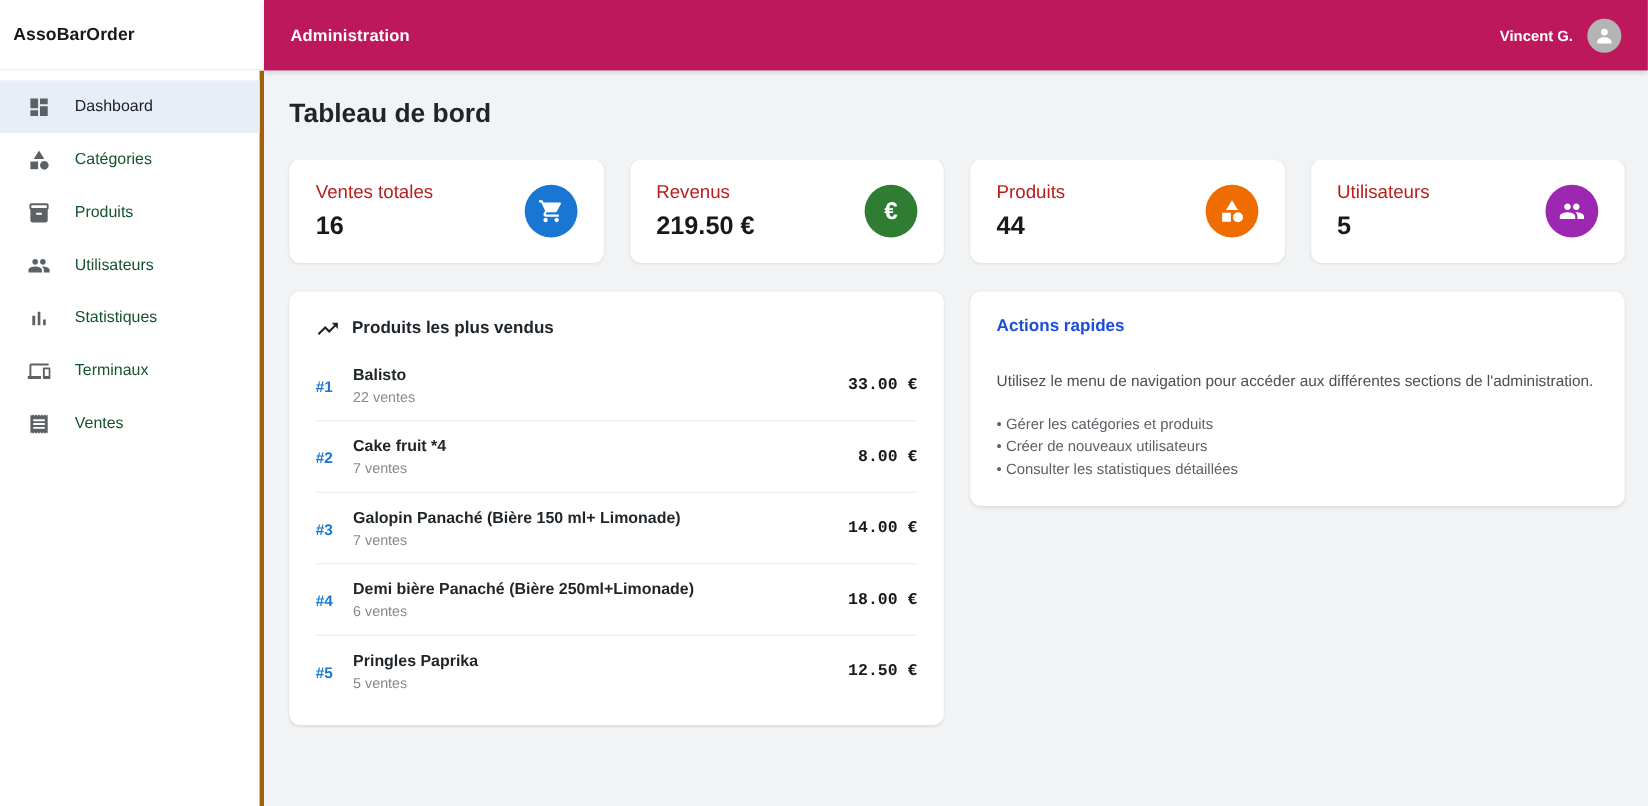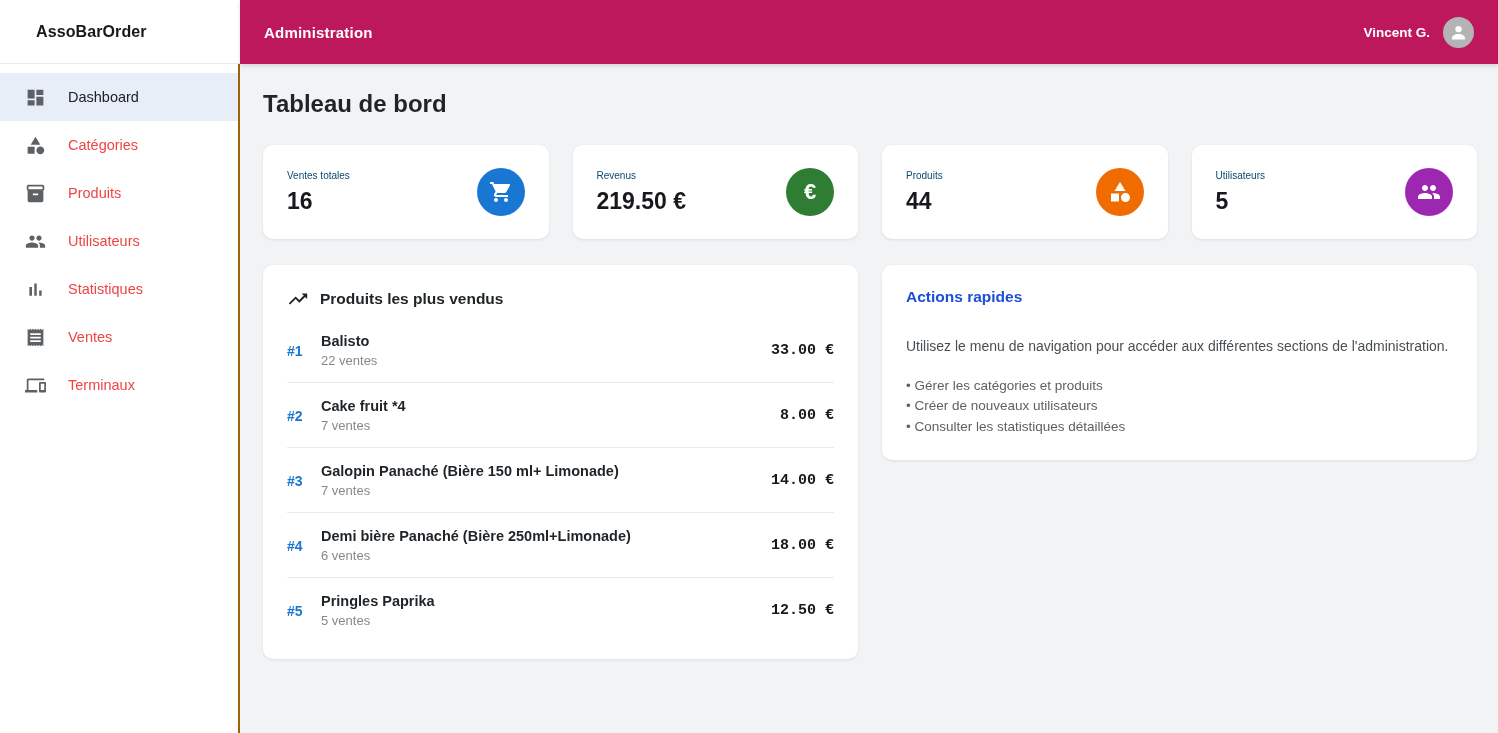--- a/index.html
+++ b/index.html
@@ -6,60 +6,60 @@
   html,body { width:1498px; height:733px; overflow:hidden; }
   body {
     font-family: "Liberation Sans", sans-serif;
     background: #f1f3f4;
     color: #1f2428;
   }
   
   .topbar { position:fixed; top:0; left:0; width:1498px; height:64px; display:flex; z-index:20; }
   .brand-area {
     width:240px; height:64px; background:#fff; display:flex; align-items:center;
-    padding-left:36px; border-bottom:1px solid #e8eaed;
+    padding-left:12px; border-bottom:1px solid #e8eaed;
   }
   .brand { font-size:16px; font-weight:700; color:#16181c; letter-spacing:.1px; }
   .appbar {
     flex:1; display:flex; align-items:center; justify-content:space-between;
     padding:0 24px 0 24px; box-shadow:0 2px 4px rgba(0,0,0,.12);
   }
   .appbar-title { color:#fff; font-size:15px; font-weight:700; letter-spacing:.2px; }
   .user-area { display:flex; align-items:center; gap:13px; cursor:pointer; }
   .user-name { color:#fff; font-size:13.5px; font-weight:600; }
   .avatar {
     width:31px; height:31px; border-radius:50%; background:#b4b4b4;
     display:flex; align-items:center; justify-content:center;
   }
   .avatar svg { width:21px; height:21px; fill:#fff; }
 
   
   .sidebar {
     position:fixed; top:64px; left:0; bottom:0; width:240px; background:#fff;
-    border-right:2px solid #a16207; padding-top:9px;
+    border-right:4px solid #a16207; padding-top:9px;
   }
   .nav-item {
     height:48px; display:flex; align-items:center; gap:22px; padding-left:24px;
-    font-size:14.5px; color:#ef4444; cursor:pointer;
+    font-size:14.5px; color:#14532d; cursor:pointer;
   }
   .nav-item.active { background:#e8eef7; color:#202124; }
   .nav-icon { width:22px; height:22px; display:flex; align-items:center; justify-content:center; }
   .nav-icon svg { width:21px; height:21px; fill:#5c6166; }
 
   
   .main { position:absolute; left:240px; top:64px; width:1258px; height:669px; padding:26px 21px 24px 23px; }
   .page-title { font-size:24px; font-weight:700; color:#1f2428; margin-bottom:27px; }
 
   .stats { display:grid; grid-template-columns:repeat(4,1fr); gap:24px; margin-bottom:26px; }
   .stat-card {
     background:#fff; border-radius:10px; height:94px; padding:16px 24px;
     display:flex; align-items:center; justify-content:space-between;
     box-shadow:0 1px 3px rgba(0,0,0,.09);
   }
-  .stat-label { font-size:10px; color:#0c4a6e; margin-bottom:7px; }
+  .stat-label { font-size:17px; color:#b91c1c; margin-bottom:7px; }
   .stat-value { font-size:23px; font-weight:700; color:#17191c; }
   .stat-icon {
     width:48px; height:48px; border-radius:50%;
     display:flex; align-items:center; justify-content:center; flex-shrink:0;
   }
   .stat-icon svg { width:24px; height:24px; fill:#fff; }
   .euro-glyph { color:#fff; font-size:22px; font-weight:700; line-height:1; }
 
   .content { display:grid; grid-template-columns:1fr 1fr; gap:24px; align-items:start; }
   .card {
@@ -142,32 +142,32 @@
     <span class="nav-icon">
         <svg viewBox="0 0 24 24">
           <path d="M5 9.2h3V19H5V9.2zM10.6 5h2.8v14h-2.8V5zm5.6 8H19v6h-2.8v-6z"></path>
         </svg>
       </span>
     <span>Statistiques</span>
   </div>
   <div class="nav-item">
     <span class="nav-icon">
         <svg viewBox="0 0 24 24">
+          <path d="M4 6h18V4H4c-1.1 0-2 .9-2 2v11H0v3h14v-3H4V6zm19 2h-6c-.55 0-1 .45-1 1v10c0 .55.45 1 1 1h6c.55 0 1-.45 1-1V9c0-.55-.45-1-1-1zm-1 9h-4v-7h4v7z"></path>
+        </svg>
+      </span>
+    <span>Terminaux</span>
+  </div>
+  <div class="nav-item">
+    <span class="nav-icon">
+        <svg viewBox="0 0 24 24">
           <path d="M18 17H6v-2h12v2zm0-4H6v-2h12v2zm0-4H6V7h12v2zM3 22l1.5-1.5L6 22l1.5-1.5L9 22l1.5-1.5L12 22l1.5-1.5L15 22l1.5-1.5L18 22l1.5-1.5L21 22V2l-1.5 1.5L18 2l-1.5 1.5L15 2l-1.5 1.5L12 2l-1.5 1.5L9 2 7.5 3.5 6 2 4.5 3.5 3 2v20z"></path>
         </svg>
       </span>
     <span>Ventes</span>
-  </div>
-  <div class="nav-item">
-    <span class="nav-icon">
-        <svg viewBox="0 0 24 24">
-          <path d="M4 6h18V4H4c-1.1 0-2 .9-2 2v11H0v3h14v-3H4V6zm19 2h-6c-.55 0-1 .45-1 1v10c0 .55.45 1 1 1h6c.55 0 1-.45 1-1V9c0-.55-.45-1-1-1zm-1 9h-4v-7h4v7z"></path>
-        </svg>
-      </span>
-    <span>Terminaux</span>
   </div>
 </div>
 
 <div class="main">
   <div class="page-title">Tableau de bord</div>
 
   <div class="stats">
     <div class="stat-card">
       <div>
         <div class="stat-label">Ventes totales</div>

